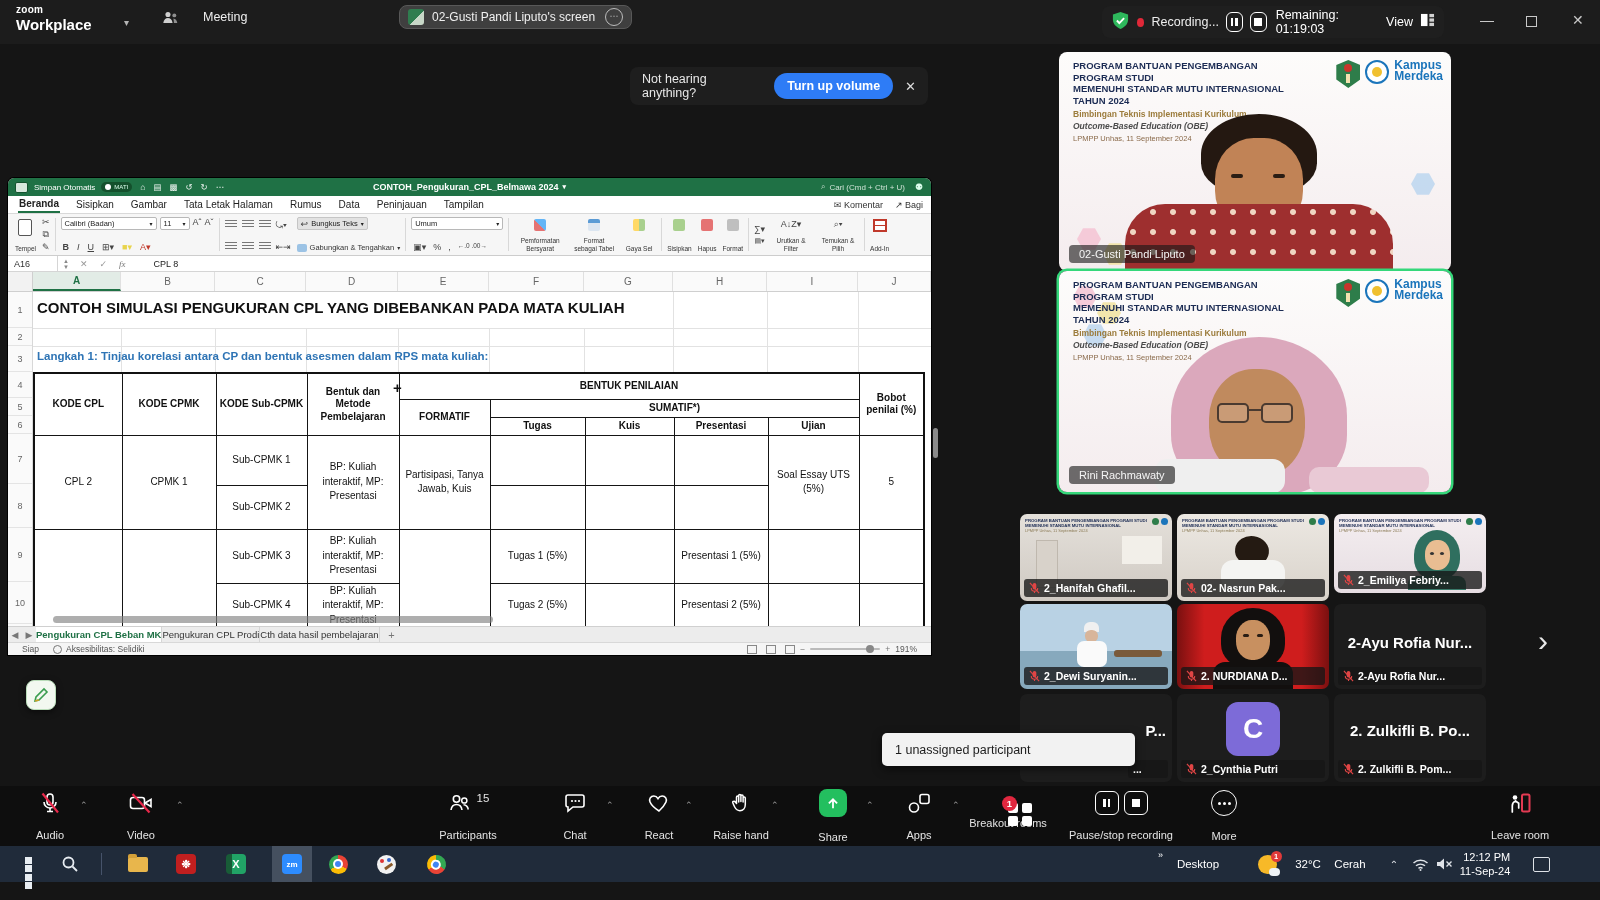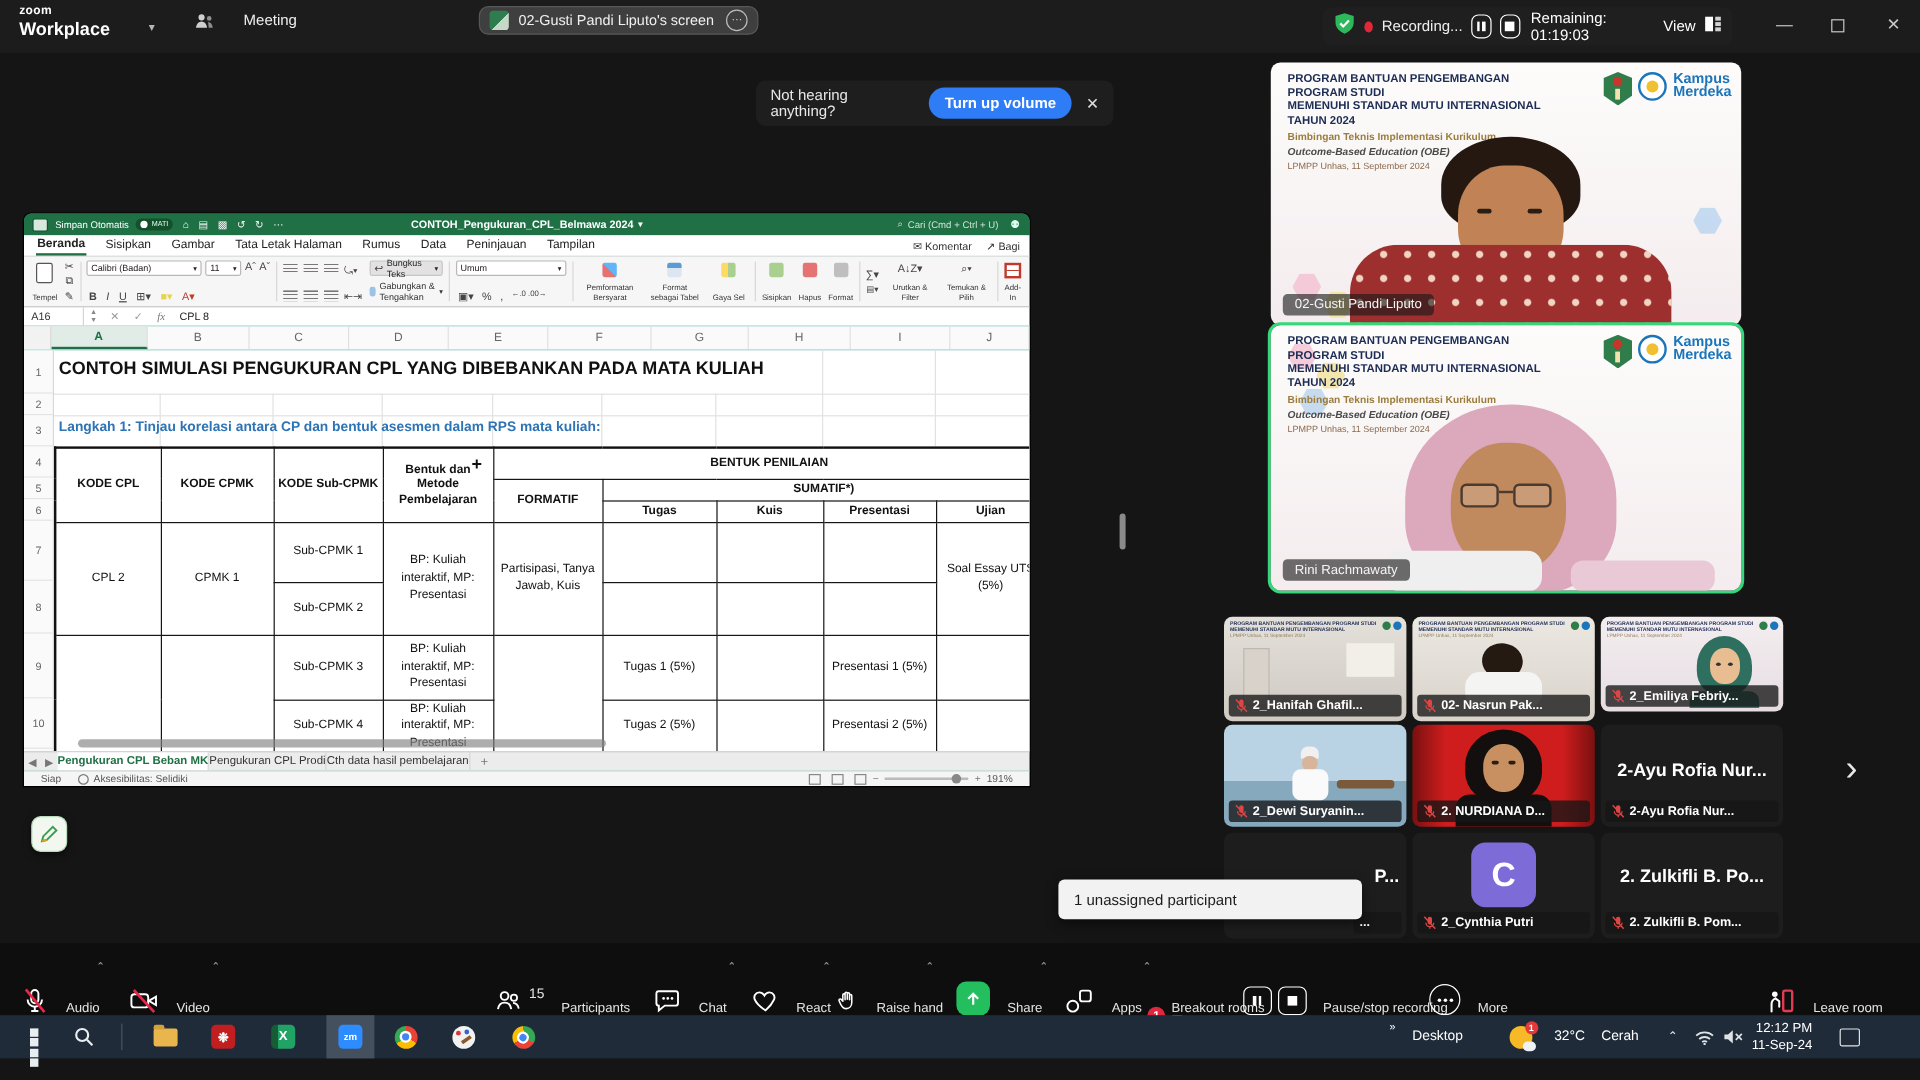--- a/index.html
+++ b/index.html
@@ -21,21 +21,21 @@
 .rbtn{width:20px;height:20px;border:1.5px solid #fff;border-radius:6px;display:flex;align-items:center;justify-content:center;gap:2px}
 .rbtn .bar{width:2.5px;height:8px;background:#fff}
 .rbtn .sq{width:8px;height:8px;background:#fff}
 .wctl{position:absolute;top:12px;color:#c8c8c8;font-size:14px;cursor:default}
 
 #audiobanner{position:absolute;left:630px;top:67px;width:298px;height:38px;background:#1e1e1e;border-radius:8px;display:flex;align-items:center;gap:10px;padding:0 12px;z-index:30}
 #audiobanner .t{font-size:12.5px;color:#e8e8e8}
 #audiobanner .b{background:#2e7cf6;color:#fff;font-weight:bold;font-size:12.5px;border:none;border-radius:15px;height:26px;padding:0 13px;cursor:pointer}
 #audiobanner .x{color:#ddd;font-size:13px;margin-left:2px}
 
-#xl{position:absolute;left:20px;top:178px;width:838px;height:477px;background:#14b8a6;border-radius:6px 6px 0 0;box-shadow:0 0 0 1px #000;overflow:hidden}
+#xl{position:absolute;left:8px;top:178px;width:923px;height:477px;background:#f9a8d4;border-radius:6px 6px 0 0;box-shadow:0 0 0 1px #000;overflow:hidden}
 .xl-title{position:absolute;left:0;top:0;width:100%;height:18px;background:#1f7145;color:#fff;display:flex;align-items:center;font-size:8px}
 .xl-title .appic{width:13px;height:11px;background:#d8e8dd;border-radius:2px;margin:0 6px 0 7px;border:1px solid #14532f}
 .toggle{display:flex;align-items:center;gap:3px;background:#14502c;border-radius:6px;height:10px;padding:0 4px;margin-left:6px;font-size:6px;color:#dfe}
 .toggle .dot{width:6px;height:6px;border-radius:50%;background:#fff}
 .xl-title .ic{margin-left:8px;opacity:.92;font-size:8.5px}
 .xl-doc{position:absolute;left:0;right:0;top:0;height:18px;display:flex;align-items:center;justify-content:center;font-size:9px;font-weight:bold;pointer-events:none}
 .xl-search{position:absolute;right:26px;top:0;height:18px;display:flex;align-items:center;font-size:8px;color:#cfe3d6}
 .xl-menubar{position:absolute;left:0;top:18px;width:100%;height:18px;background:#fff;border-bottom:1px solid #d9d9d9;display:flex;align-items:center;gap:15px;padding:0 10px;font-size:10px;color:#222}
 .xl-menubar .tab{padding:2px 1px}
 .xl-menubar .on{border-bottom:2px solid #1f7145;font-weight:bold}
@@ -101,21 +101,21 @@
 .mbanner .g{font-size:5.5px;color:#8a7a55}
 .mlogos{position:absolute;right:4px;top:4px;display:flex;gap:2px}
 .mlogos i{width:7px;height:7px;border-radius:50%}
 .tilepill{position:absolute;left:4px;right:4px;bottom:4px;height:18px;background:rgba(22,22,22,.78);border-radius:3px;display:flex;align-items:center;gap:4px;padding:0 5px;color:#fff;font-size:10.5px;font-weight:600;white-space:nowrap;overflow:hidden}
 .bigname{position:absolute;width:100%;text-align:center;color:#fff;font-size:15px;font-weight:bold;white-space:nowrap}
 #nextpg{position:absolute;left:1538px;top:624px;color:#e8e8e8;font-size:30px;z-index:15;cursor:pointer}
 
 #tooltip{position:absolute;left:882px;top:733px;width:253px;height:33px;background:#f2f2f2;border-radius:5px;box-shadow:0 3px 10px rgba(0,0,0,.55);display:flex;align-items:center;padding:0 13px;font-size:12.5px;color:#1c1c1c;z-index:40}
 
 #ztoolbar{position:absolute;left:0;top:786px;width:1600px;height:60px;background:#0e0e0e;z-index:25}
-.ti{position:absolute;top:0;height:60px;display:flex;flex-direction:row;align-items:flex-end;justify-content:center;gap:14px;color:#e4e4e4}
+.ti{position:absolute;top:0;height:60px;display:flex;flex-direction:column;align-items:center;justify-content:center;gap:14px;color:#e4e4e4}
 .ti .lb{font-size:11px;white-space:nowrap}
 .tchev{position:absolute;color:#9a9a9a;font-size:9px;top:14px}
 .sharesq{width:28px;height:28px;border-radius:8px;background:#23bf5f;display:flex;align-items:center;justify-content:center}
 .bgrid{position:relative;width:26px;height:24px}
 .bgrid i{position:absolute;width:10px;height:10px;background:#fff;border-radius:2px}
 .badge{position:absolute;right:-9px;top:-7px;width:15px;height:15px;border-radius:50%;background:#e0273f;color:#fff;font-size:9.5px;display:flex;align-items:center;justify-content:center;font-weight:bold}
 .mcircle{width:26px;height:26px;border:1.6px solid #fff;border-radius:50%;display:flex;align-items:center;justify-content:center;gap:2px}
 .mcircle i{width:3px;height:3px;background:#fff;border-radius:50%}
 .recpair{display:flex;gap:5px}
 
@@ -358,21 +358,21 @@
       <div class="mini">Add-In</div>
     </div>
   </div>
 
   <div class="xl-formula">
     <span class="namebox">A16</span>
     <span style="font-size:6px;color:#888;margin:0 5px">▲<br>▼</span>
     <span style="color:#999;margin:0 6px">✕</span>
     <span style="color:#999;margin:0 6px">✓</span>
     <i style="color:#777;margin:0 6px;font-family:'Liberation Serif',serif">fx</i>
-    <span style="margin-left:6px;color:#222">CPL 8</span>
+    <span style="margin-left:22px;color:#222">CPL 8</span>
   </div>
 
   <div class="colhdr">
     <div class="corner"></div>
     <div class="c sel" style="width:88px">A</div>
     <div class="c" style="width:94px">B</div>
     <div class="c" style="width:91px">C</div>
     <div class="c" style="width:92px">D</div>
     <div class="c" style="width:91px">E</div>
     <div class="c" style="width:95px">F</div>

